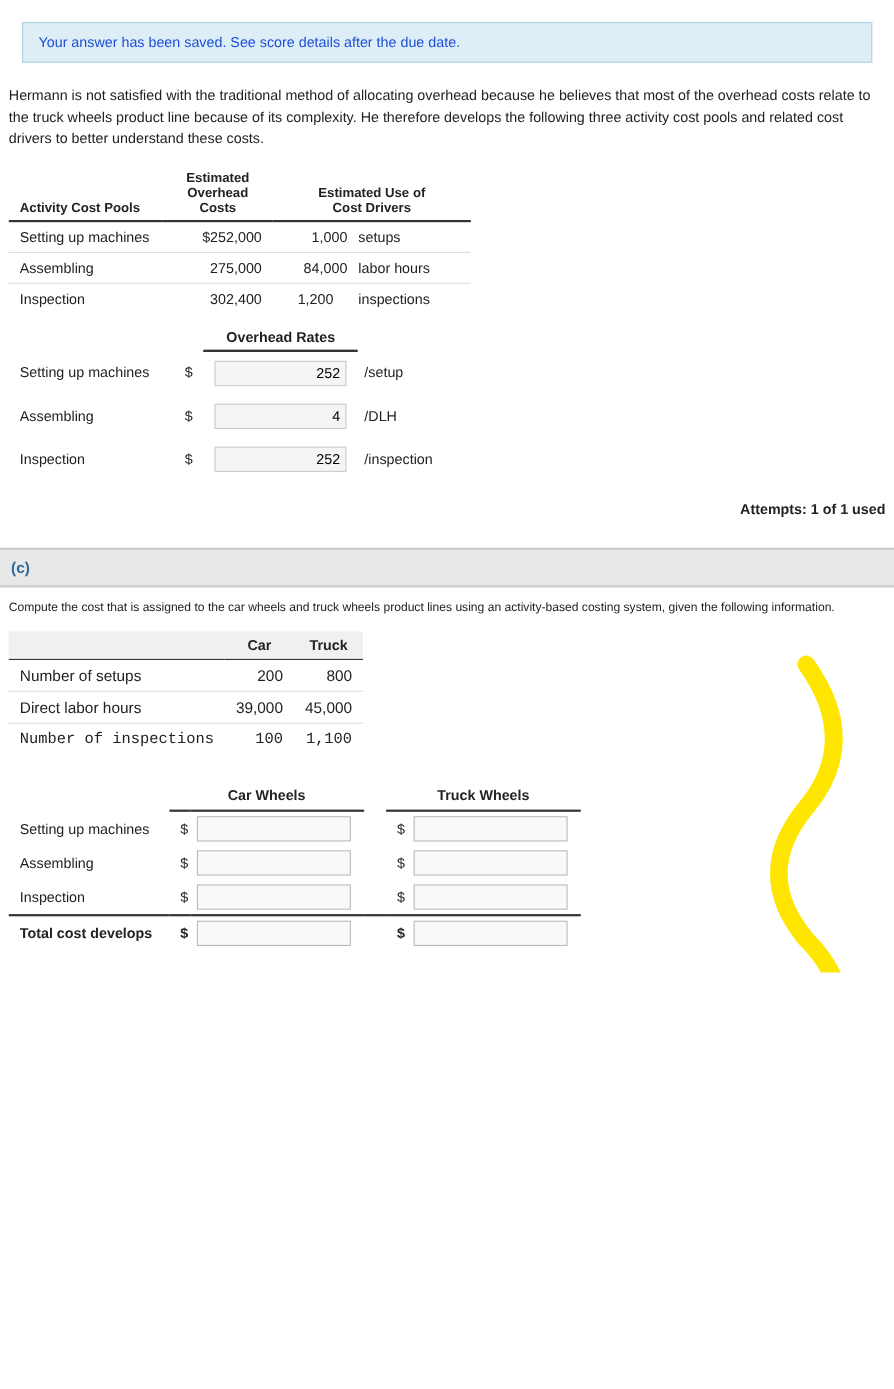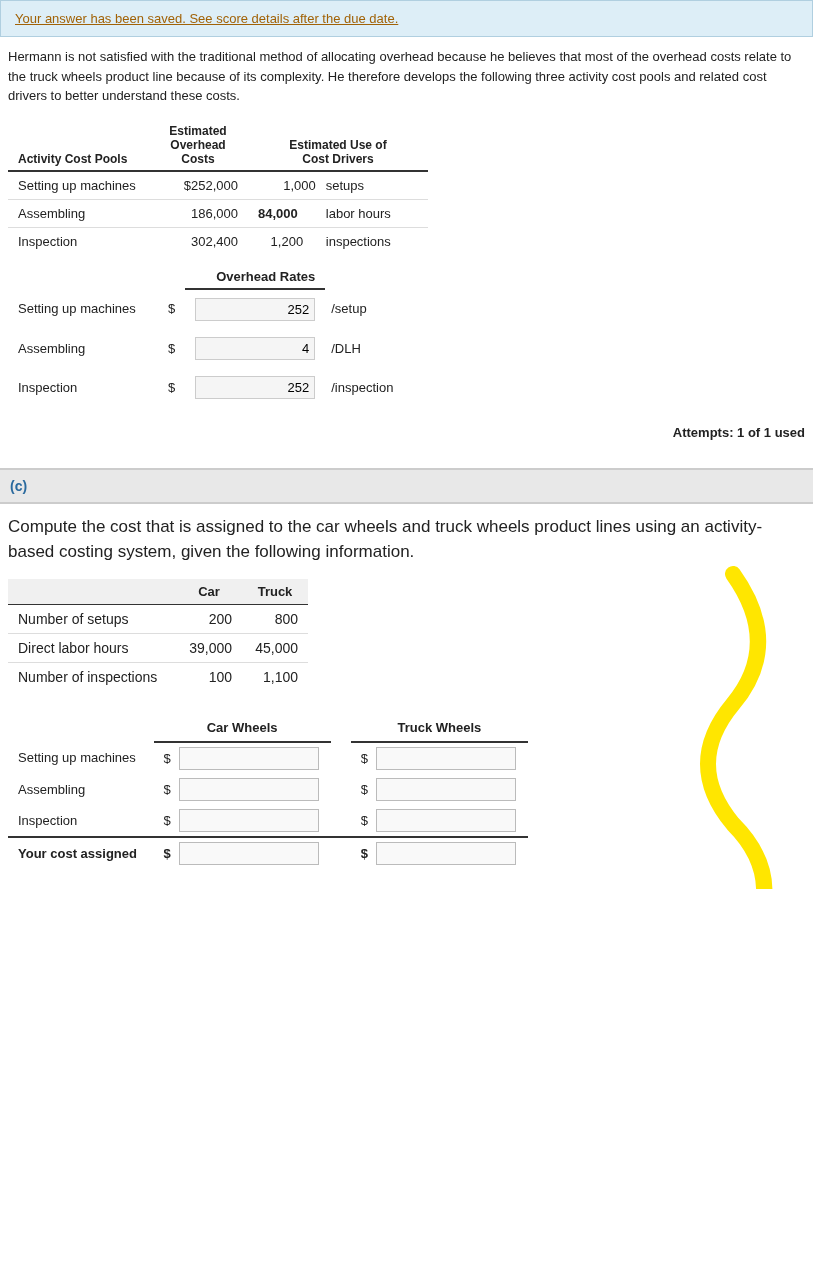--- a/index.html
+++ b/index.html
@@ -8,24 +8,23 @@
       font-size: 13px;
       background: #fff;
       color: #222;
       width: 813px;
     }
 
     .saved-banner {
       background: #ddeef7;
       border: 1px solid #b0cfe0;
       padding: 10px 14px;
-      margin: 0;
-      color: #a16207;
-      font-size: 13px;
-      text-decoration: underline;
+      margin: 20px;
+      color: #1d4ed8;
+      font-size: 13px;
     }
 
     .intro-text {
       margin: 10px 8px 14px 8px;
       font-size: 13px;
       line-height: 1.5;
     }
 
     
     .section-b {
@@ -141,21 +140,21 @@
       color: #2a6a9e;
       font-weight: bold;
     }
 
     .section-c {
       padding: 10px 8px 20px 8px;
       position: relative;
     }
 
     .compute-text-c {
-      font-size: 17px;
+      font-size: 11px;
       line-height: 1.5;
       margin-bottom: 14px;
     }
 
     
     .ucd-table-wrapper {
       display: inline-block;
     }
     .ucd-table {
       border-collapse: collapse;
@@ -188,20 +187,21 @@
       text-align: left;
     }
     .ucd-table td.num-col {
       text-align: right;
     }
     .ucd-table tr.data-row td {
       border-bottom: 1px solid #ddd;
     }
     .ucd-table tr.data-row:last-child td {
       border-bottom: none;
+      font-family: Liberation Mono, monospace;
     }
 
     
     .cw-table {
       border-collapse: collapse;
       min-width: 520px;
       margin-top: 20px;
     }
     .cw-table thead tr th {
       text-align: center;
@@ -282,42 +282,42 @@
       </thead>
       <tbody id="acp-tbody">
       <tr class="data-row">
     <td class="label-col">Setting up machines</td>
     <td class="num-col">$252,000</td>
     <td class="num-col" style="text-align:right;padding-right:4px;">1,000</td>
     <td class="unit-col">setups</td>
   </tr>
           <tr class="data-row">
     <td class="label-col">Assembling</td>
-    <td class="num-col">186,000</td>
-    <td class="num-col" style="text-align:left;padding-right:4px;font-weight:bold;">84,000</td>
+    <td class="num-col">275,000</td>
+    <td class="num-col" style="text-align:right;padding-right:4px;">84,000</td>
     <td class="unit-col">labor hours</td>
   </tr>
           <tr class="data-row">
     <td class="label-col">Inspection</td>
     <td class="num-col">302,400</td>
     <td class="num-col" style="text-align:center;padding-right:4px;">1,200</td>
     <td class="unit-col">inspections</td>
   </tr>
         </tbody>
     </table>
   </div>
 
 
   <div class="table-wrapper">
     <table class="or-table">
       <thead>
         <tr>
           <th style="width:150px;border-bottom:none;"></th>
           <th style="width:20px;border-bottom:none;"></th>
-          <th style="min-width:130px;text-align:right;">Overhead Rates</th>
+          <th style="min-width:130px;">Overhead Rates</th>
           <th style="width:100px;border-bottom:none;"></th>
         </tr>
       </thead>
       <tbody id="or-tbody">
       <tr class="data-row">
     <td class="label-col">Setting up machines</td>
     <td class="dollar-col">$</td>
     <td class="input-col">
       <input type="text" value="252" style="">
     </td>
@@ -423,21 +423,21 @@
     <td class="input-col">
       <input type="text" value="" style="">
     </td>
     <td style="width:20px;"></td>
     <td class="dollar-col">$</td>
     <td class="input-col">
       <input type="text" value="" style="">
     </td>
   </tr>
         <tr class="total-row">
-  <td class="label-col">Your cost assigned</td>
+  <td class="label-col">Total cost develops</td>
   <td class="dollar-col">$</td>
   <td class="input-col">
     <input type="text" value="" style="">
   </td>
   <td style="width:20px;"></td>
   <td class="dollar-col">$</td>
   <td class="input-col">
     <input type="text" value="" style="">
   </td>
 </tr>

